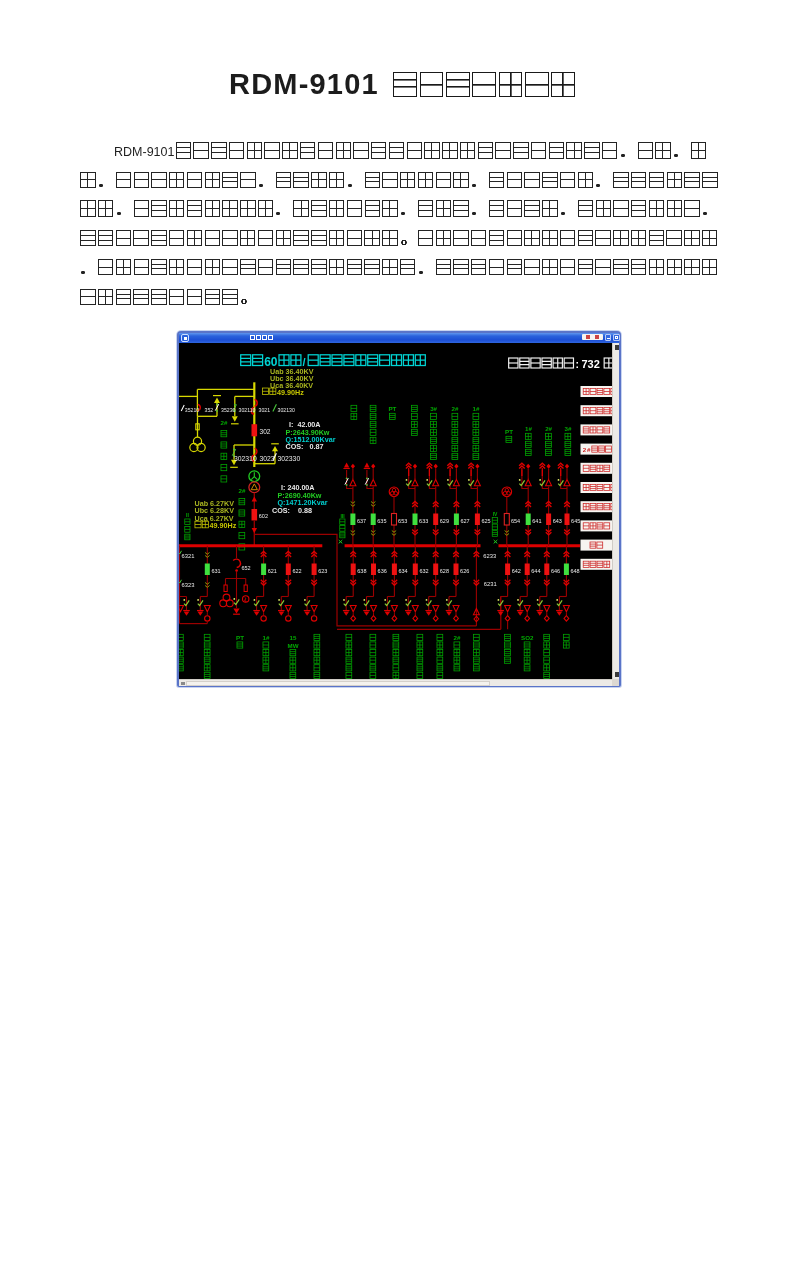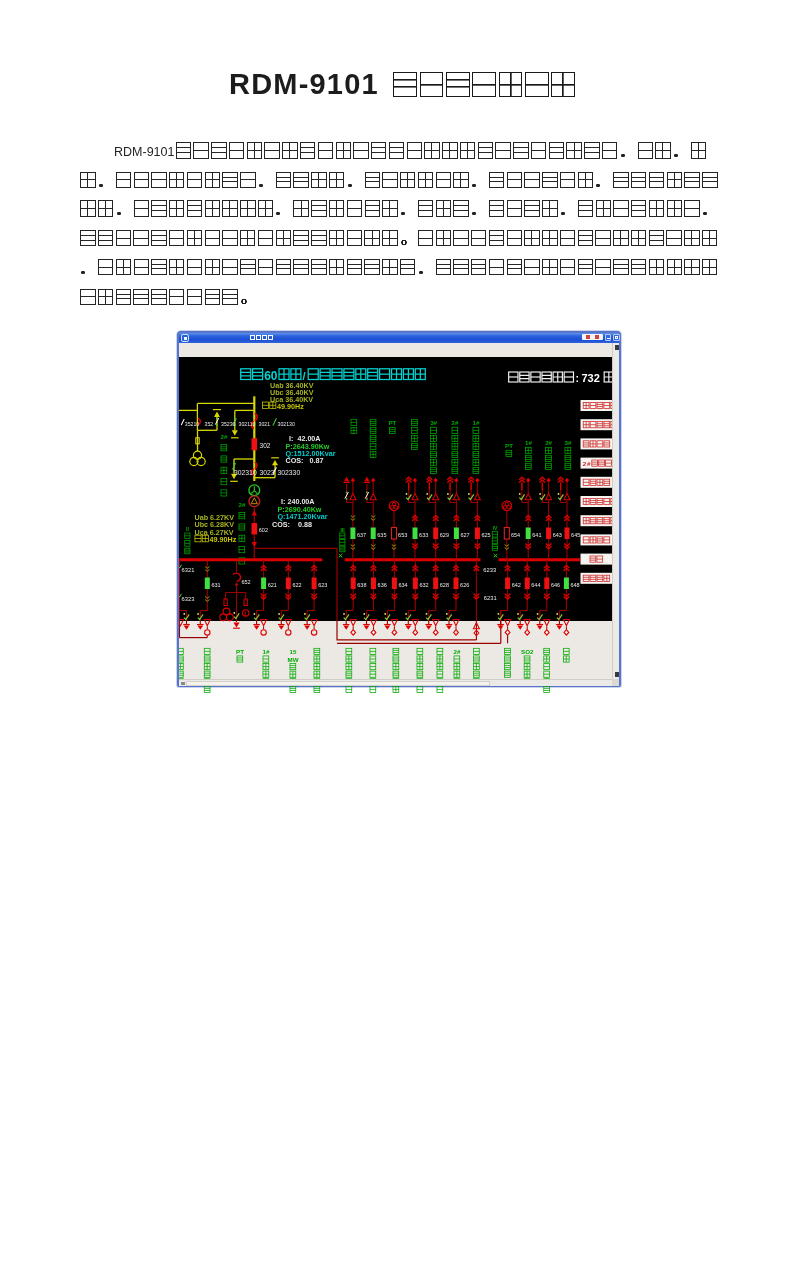--- a/index.html
+++ b/index.html
@@ -18,21 +18,21 @@
 <div class="abs" style="left:582px;top:333.5px;width:21px;height:6.5px;background:#f6f4f0;border-radius:1px">
     <div style="position:absolute;left:4px;top:1.2px;width:4px;height:4px;background:#cc4444"></div>
     <div style="position:absolute;left:13px;top:1.2px;width:4px;height:4px;background:#cc4444"></div>
   </div>
 <div class="abs" style="left:604.5px;top:333.5px;width:6.5px;height:7px;background:#3468e0;border:1px solid #b8ccf8;border-radius:1px">
     <div style="position:absolute;left:1px;top:3.5px;width:3px;height:1.2px;background:#fff"></div>
   </div>
 <div class="abs" style="left:612.5px;top:333.5px;width:7px;height:7px;background:#3468e0;border:1px solid #b8ccf8;border-radius:1px">
     <div style="position:absolute;left:1px;top:1px;width:3px;height:3px;border:1px solid #fff"></div>
   </div>
-<div class="abs" style="left:179px;top:357px;width:433px;height:264px;background:#000"><svg width="433" height="336" viewBox="179 343 433 336">
+<div class="abs" style="left:179px;top:343px;width:433px;height:336px;background:#000"><svg width="433" height="336" viewBox="179 343 433 336">
       <g>
         <g stroke="#00d4d4" stroke-width="1.25" fill="none">
           <rect x="240.71" y="354.79" width="10.0" height="10.71"></rect>
           <path d="M240.71 358.43 H250.71 M240.71 361.97 H250.71"></path>
         </g>
         <g stroke="#00d4d4" stroke-width="1.25" fill="none">
           <rect x="252.61" y="354.79" width="10.0" height="10.71"></rect>
           <path d="M252.61 358.43 H262.61 M252.61 361.97 H262.61"></path>
         </g>
         <text x="264.2" y="365.5" fill="#00d4d4" font-size="12" text-anchor="start" font-family="&quot;Liberation Sans&quot;,sans-serif" font-weight="bold">60</text>

